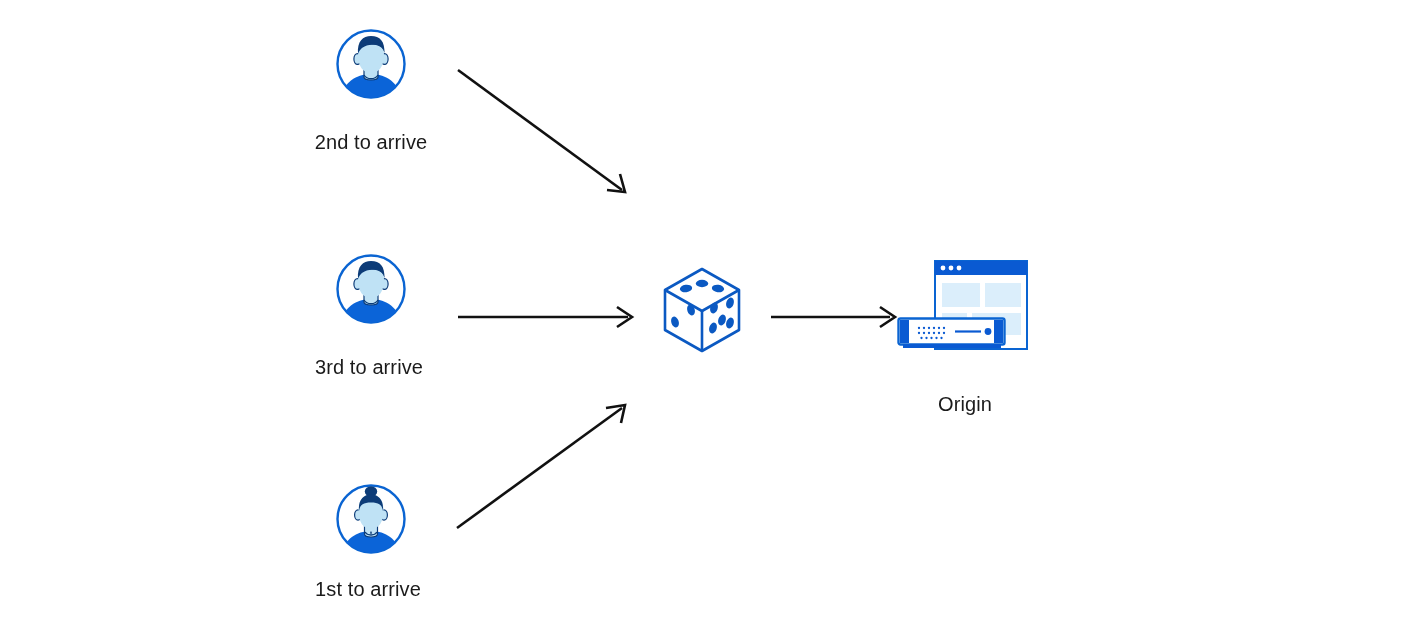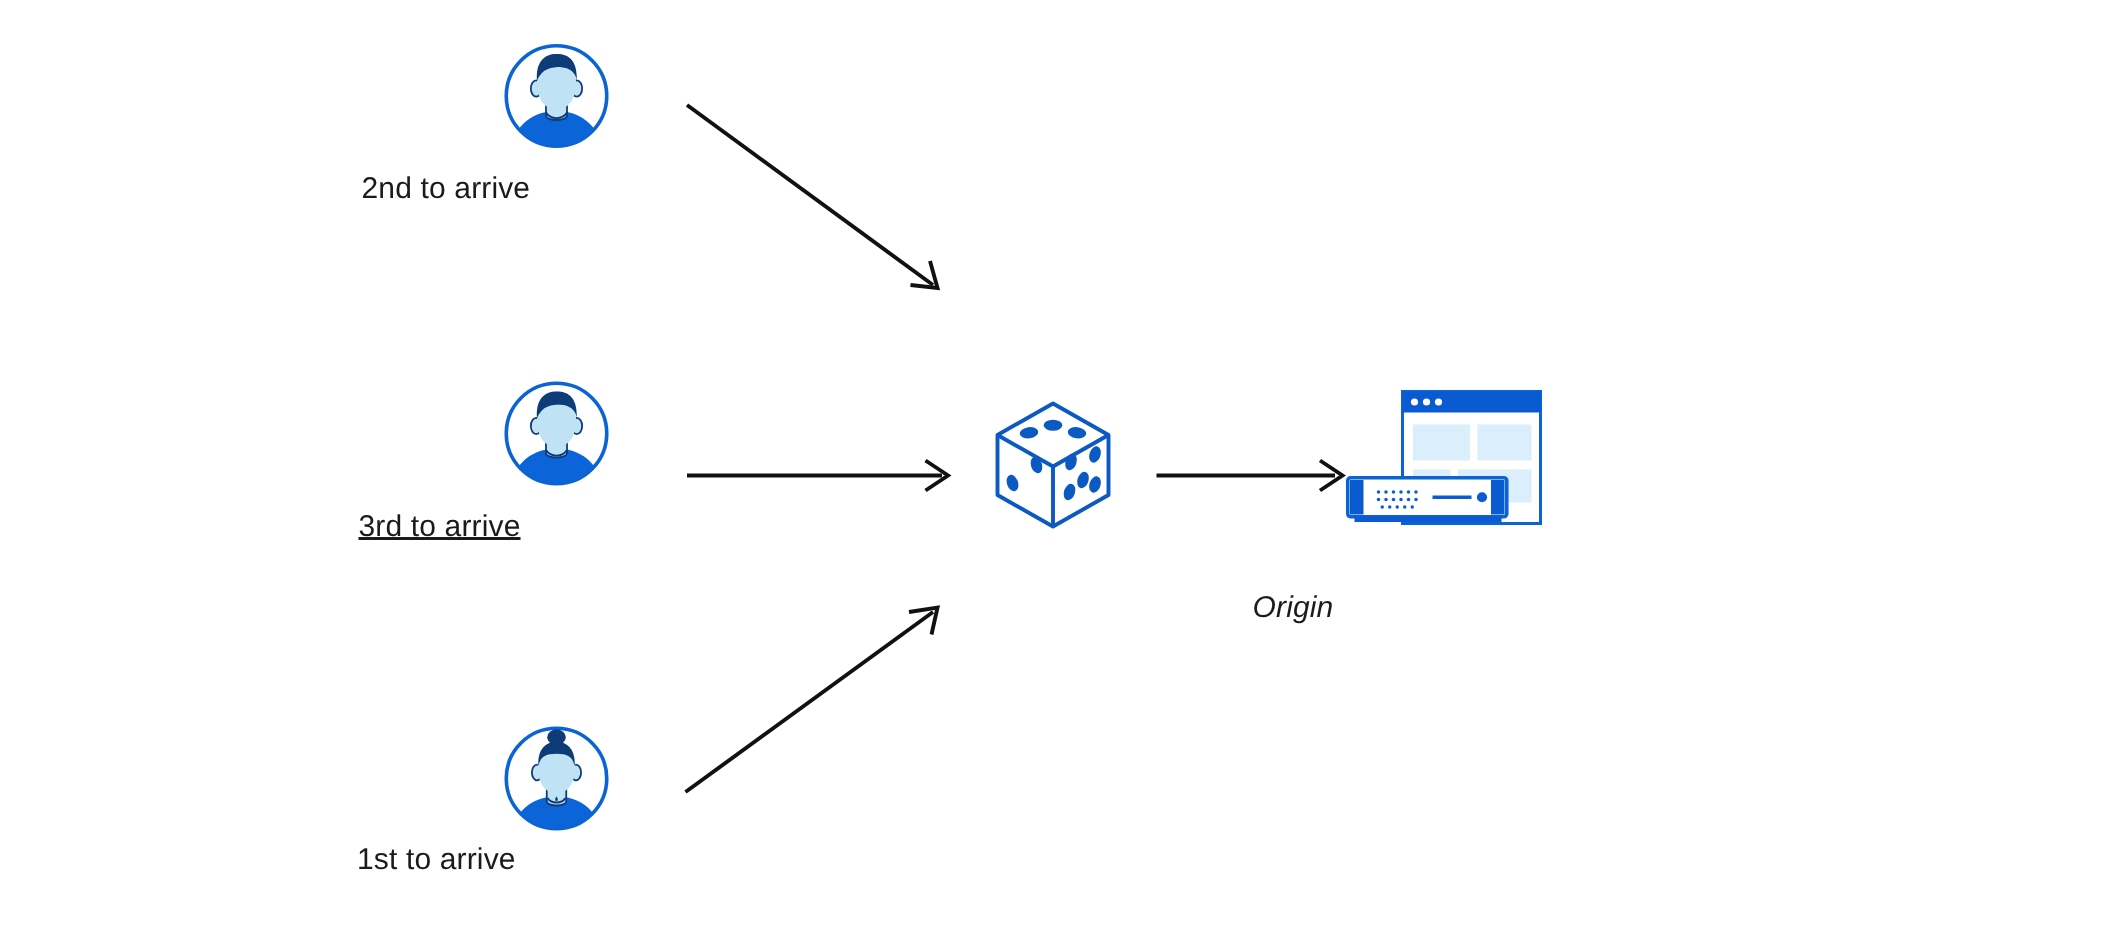--- a/index.html
+++ b/index.html
@@ -21,25 +21,27 @@
     top: 0;
     width: 1405px;
     height: 633px;
   }
   .node {
     position: absolute;
   }
   .node-label {
     position: absolute;
     width: 260px;
+    text-align: center;
     font-size: 20px;
     color: #1b1b1b;
     font-family: "Liberation Sans", sans-serif;
     letter-spacing: 0.1px;
     white-space: nowrap;
+    margin-top: 16px;
   }
   .avatar {
     position: absolute;
     width: 74px;
     height: 74px;
   }
   .origin-icon {
     position: absolute;
   }
   .dice-icon {
@@ -119,21 +121,21 @@
           <path d="M30 40 h14 v10 c0 4 -14 4 -14 0 Z" fill="#bfe2f5" stroke="#0d3c78" stroke-width="1.2"></path>
           <ellipse cx="23.5" cy="32" rx="3.6" ry="5.4" fill="#bfe2f5" stroke="#0d3c78" stroke-width="1.2"></ellipse>
           <ellipse cx="50.5" cy="32" rx="3.6" ry="5.4" fill="#bfe2f5" stroke="#0d3c78" stroke-width="1.2"></ellipse>
           <path d="M37 11 C 47 11 50 19 50 28 C 50 39 45 46 37 46 C 29 46 24 39 24 28 C 24 19 27 11 37 11 Z" fill="#bfe2f5"></path>
           <path d="M24 27 C 23 14 29 9 37 9 C 46 9 51 14 50.5 27 C 50 21 47 19 43 18 C 38 17 30 18 27 22 C 25.4 23.8 24.5 25.3 24 27 Z" fill="#0d3c78"></path>
           <path d="M24.2 25.5 C 25 18 30 15 37 15 C 45 15 50 18 50.4 25.5 C 49 20 44 17.5 37 17.5 C 30.5 17.5 25.8 20 24.2 25.5 Z" fill="#0d3c78"></path>
           <path d="M30 48 C 33 53 41 53 44 48" fill="none" stroke="#0b3c78" stroke-width="1.3"></path>
         </g>
       </svg>
     </div>
-    <div class="node-label" style="left:-95px;top:88px;text-decoration:underline;">3rd to arrive</div>
+    <div class="node-label" style="left:-95px;top:88px;">3rd to arrive</div>
   </div>
 
   <div class="node" style="left:334px;top:482px;">
     <div class="avatar">
       <svg width="74" height="74" viewBox="0 0 74 74">
         <defs>
           <clipPath id="clipC">
               <circle cx="37" cy="37" r="33.5"></circle>
             </clipPath>
         </defs>
@@ -226,16 +228,16 @@
               <circle cx="29.5" cy="79" r="1.15"></circle>
               <circle cx="34.5" cy="79" r="1.15"></circle>
             <circle cx="39.5" cy="79" r="1.15"></circle>
               <circle cx="44.5" cy="79" r="1.15"></circle>
           </g>
           <line x1="58" y1="72.5" x2="84" y2="72.5" stroke="#0a5ad2" stroke-width="2.2"></line>
           <circle cx="91" cy="72.5" r="3.4" fill="#0a5ad2"></circle>
         </g>
       </svg>
     </div>
-    <div class="node-label" style="left:-62px;top:135px;font-style:italic;">Origin</div>
+    <div class="node-label" style="left:-62px;top:118px;">Origin</div>
   </div>
 
 </div>
 
 </body></html>

